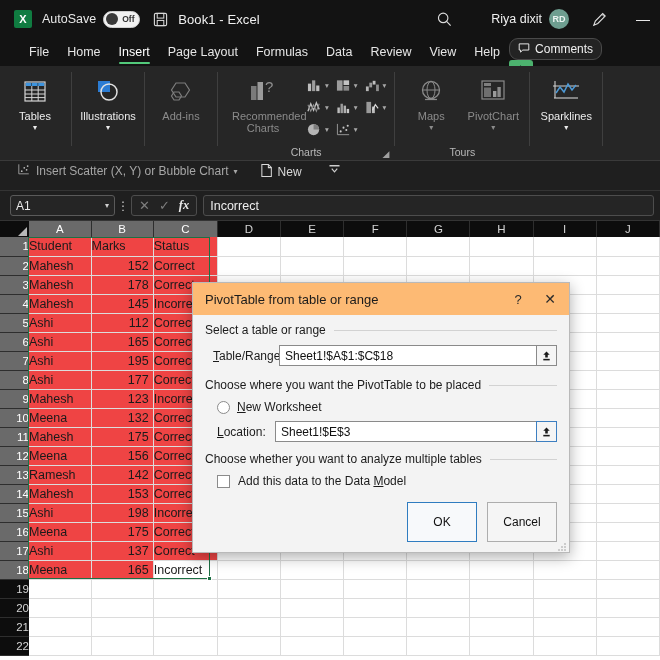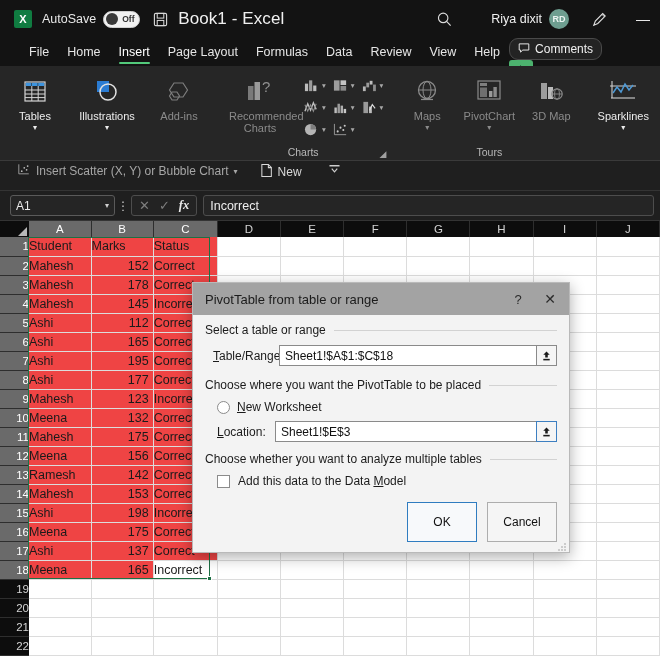--- a/index.html
+++ b/index.html
@@ -24,21 +24,21 @@
   }
   .autosave-label{ color:#e8e8e8; font-size:12.5px; margin-right:7px; }
   .toggle{
     width:37px; height:17px; border-radius:9px; background:#f2f2f2;
     border:1px solid #cfcfcf; display:flex; align-items:center;
     padding:2px; position:relative; flex:none;
   }
   .toggle .knob{ width:12px;height:12px;border-radius:50%;background:#3a3a3a; }
   .toggle .tg-txt{ font-size:8.5px; color:#333; margin-left:4px; font-weight:600;}
   .save-ic{ margin-left:13px; color:#d8d8d8; display:flex; align-items:center;}
-  .wb-title{ color:#f0f0f0; font-size:17px; margin-left:10px; letter-spacing:.1px;}
+  .wb-title{ color:#f0f0f0; font-size:13px; margin-left:10px; letter-spacing:.1px;}
   .tb-right{ position:absolute; right:8px; top:0; height:38px; display:flex; align-items:center; }
   .srch-ic{ color:#dcdcdc; margin-right:38px; display:flex; }
   .usr-name{ color:#f0f0f0; font-size:12.5px; margin-right:7px; }
   .avatar{
     width:20px;height:20px;border-radius:50%;background:#6e9e90;color:#eaf3f0;
     font-size:9px;font-weight:bold;display:flex;align-items:center;justify-content:center;
     margin-right:22px; flex:none;
   }
   .pen-ic{ color:#e0e0e0; margin-right:26px; display:flex; }
   .min-btn{ color:#e8e8e8; font-size:14px; width:18px; text-align:center; }
@@ -167,21 +167,21 @@
   }
 
   
   .dialog{
     position:absolute; left:192px; top:282px; width:378px;
     background:#f3f3f3; border:1px solid #b9b9b9;
     box-shadow:0 4px 14px rgba(0,0,0,.32);
     font-size:12px; color:#1b1b1b;
   }
   .dlg-title{
-    height:32px; background:#a3a3a3; display:flex; align-items:center;
+    height:32px; background:#fdba74; display:flex; align-items:center;
     padding:0 2px 0 12px;
   }
   .dlg-title .t{ flex:1; font-size:13px; color:#1b1b1b; }
   .dlg-help{ width:30px; text-align:center; font-size:13px; color:#2b2b2b; }
   .dlg-close{ width:34px; text-align:center; font-size:14px; color:#2b2b2b; }
   .dlg-body{ padding:8px 12px 10px 12px; }
   .grp-label{
     display:flex; align-items:center; gap:8px; font-size:12px; color:#1b1b1b;
     margin-bottom:8px;
   }
@@ -458,32 +458,20 @@
           <svg width="30" height="28" viewBox="0 0 30 28">
             <rect x="4" y="3" width="22" height="18" fill="none" stroke="#8a8a8a" stroke-width="1.2"></rect>
             <rect x="6" y="5" width="7" height="3" fill="#7f7f7f"></rect>
             <rect x="6" y="9.5" width="7" height="9.5" fill="#6f6f6f"></rect>
             <rect x="15" y="13" width="3.4" height="6" fill="#9a9a9a"></rect>
             <rect x="19.4" y="9" width="3.4" height="10" fill="#8a8a8a"></rect>
           </svg>
         </div>
         <div class="lbl">PivotChart</div>
         <div class="chev">▾</div>
-      </div>
-      <div class="bigbtn dim">
-        <div class="ic">
-          <svg width="30" height="28" viewBox="0 0 30 28">
-            <rect x="5" y="5" width="6" height="16" fill="#9d9d9d"></rect>
-            <rect x="12" y="9" width="5" height="12" fill="#bbb"></rect>
-            <circle cx="21" cy="16" r="5.2" fill="none" stroke="#8a8a8a" stroke-width="1.2"></circle>
-            <ellipse cx="21" cy="16" rx="2.4" ry="5.2" fill="none" stroke="#8a8a8a" stroke-width=".9"></ellipse>
-            <line x1="15.8" y1="16" x2="26.2" y2="16" stroke="#8a8a8a" stroke-width=".9"></line>
-          </svg>
-        </div>
-        <div class="lbl">3D Map</div>
       </div>
     </div>
     <div class="glabel">Tours</div>
   </div>
   <div class="rsep"></div>
 
   <div class="rgroup">
     <div class="gitems">
       <div class="bigbtn">
         <div class="ic">

